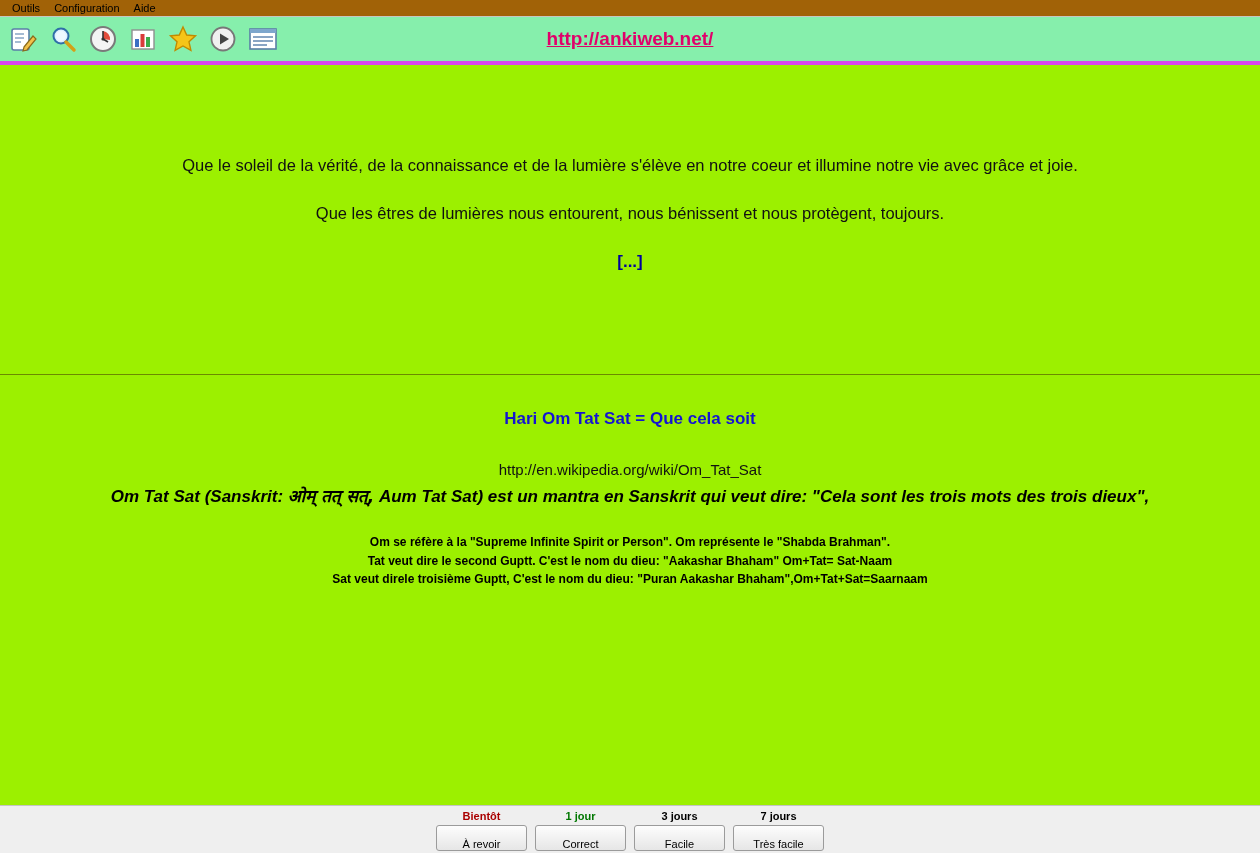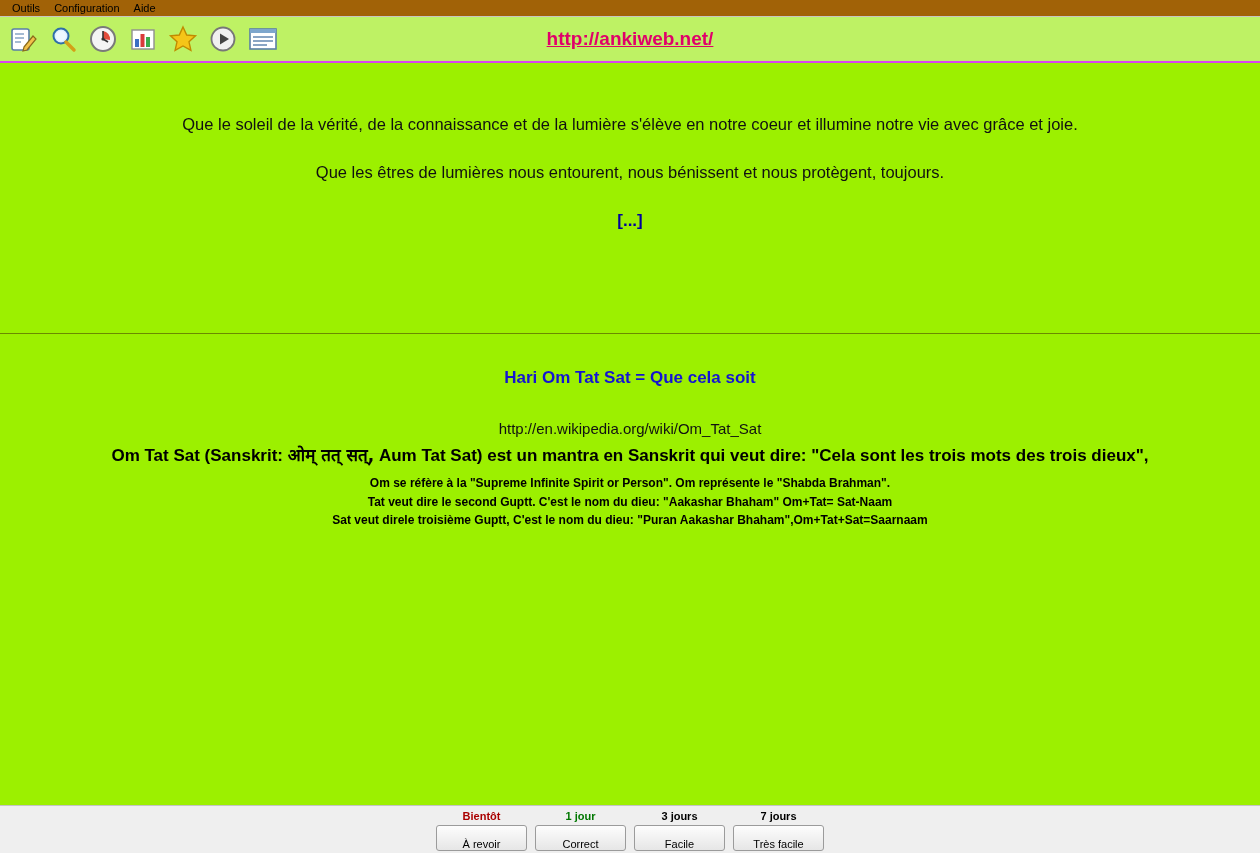--- a/index.html
+++ b/index.html
@@ -35,22 +35,22 @@
   .menubar .menu-item {
     padding: 0 10px 0 4px;
     line-height: 15px;
     cursor: default;
     white-space: nowrap;
   }
 
   
   .toolbar {
     height: 44px;
-    background: #bef264;
-    border-bottom: 2px solid #d946ef;
+    background: #86efac;
+    border-bottom: 4px solid #d946ef;
     display: flex;
     align-items: center;
     position: relative;
   }
   .toolbar-icons {
     display: flex;
     align-items: center;
     gap: 6px;
     padding-left: 6px;
   }
@@ -85,20 +85,21 @@
     display: flex;
     flex-direction: column;
     overflow: hidden;
     position: relative;
   }
   .card-question {
     padding: 52px 30px 0 30px;
     text-align: center;
     height: 270px;
     box-sizing: border-box;
+    margin-top: 39px;
   }
   .q-line {
     font-size: 16.5px;
     color: #111;
     margin-bottom: 29px;
     line-height: 1.15;
     white-space: nowrap;
   }
   .q-ellipsis {
     font-size: 17px;
@@ -129,21 +130,22 @@
   .a-blue {
     font-size: 16px;
     font-weight: bold;
     color: #1414d2;
     margin-bottom: 22px;
   }
   .a-black {
     font-size: 17px;
     font-weight: bold;
     color: #000;
-    margin-bottom: 8px;
+    margin-bottom: 26px;
+    font-style: italic;
   }
   .a-black .dev {
     font-family: "DejaVu Sans", sans-serif;
   }
   .a-group {
     font-size: 12px;
     font-weight: bold;
     color: #000;
     line-height: 1.55;
   }

